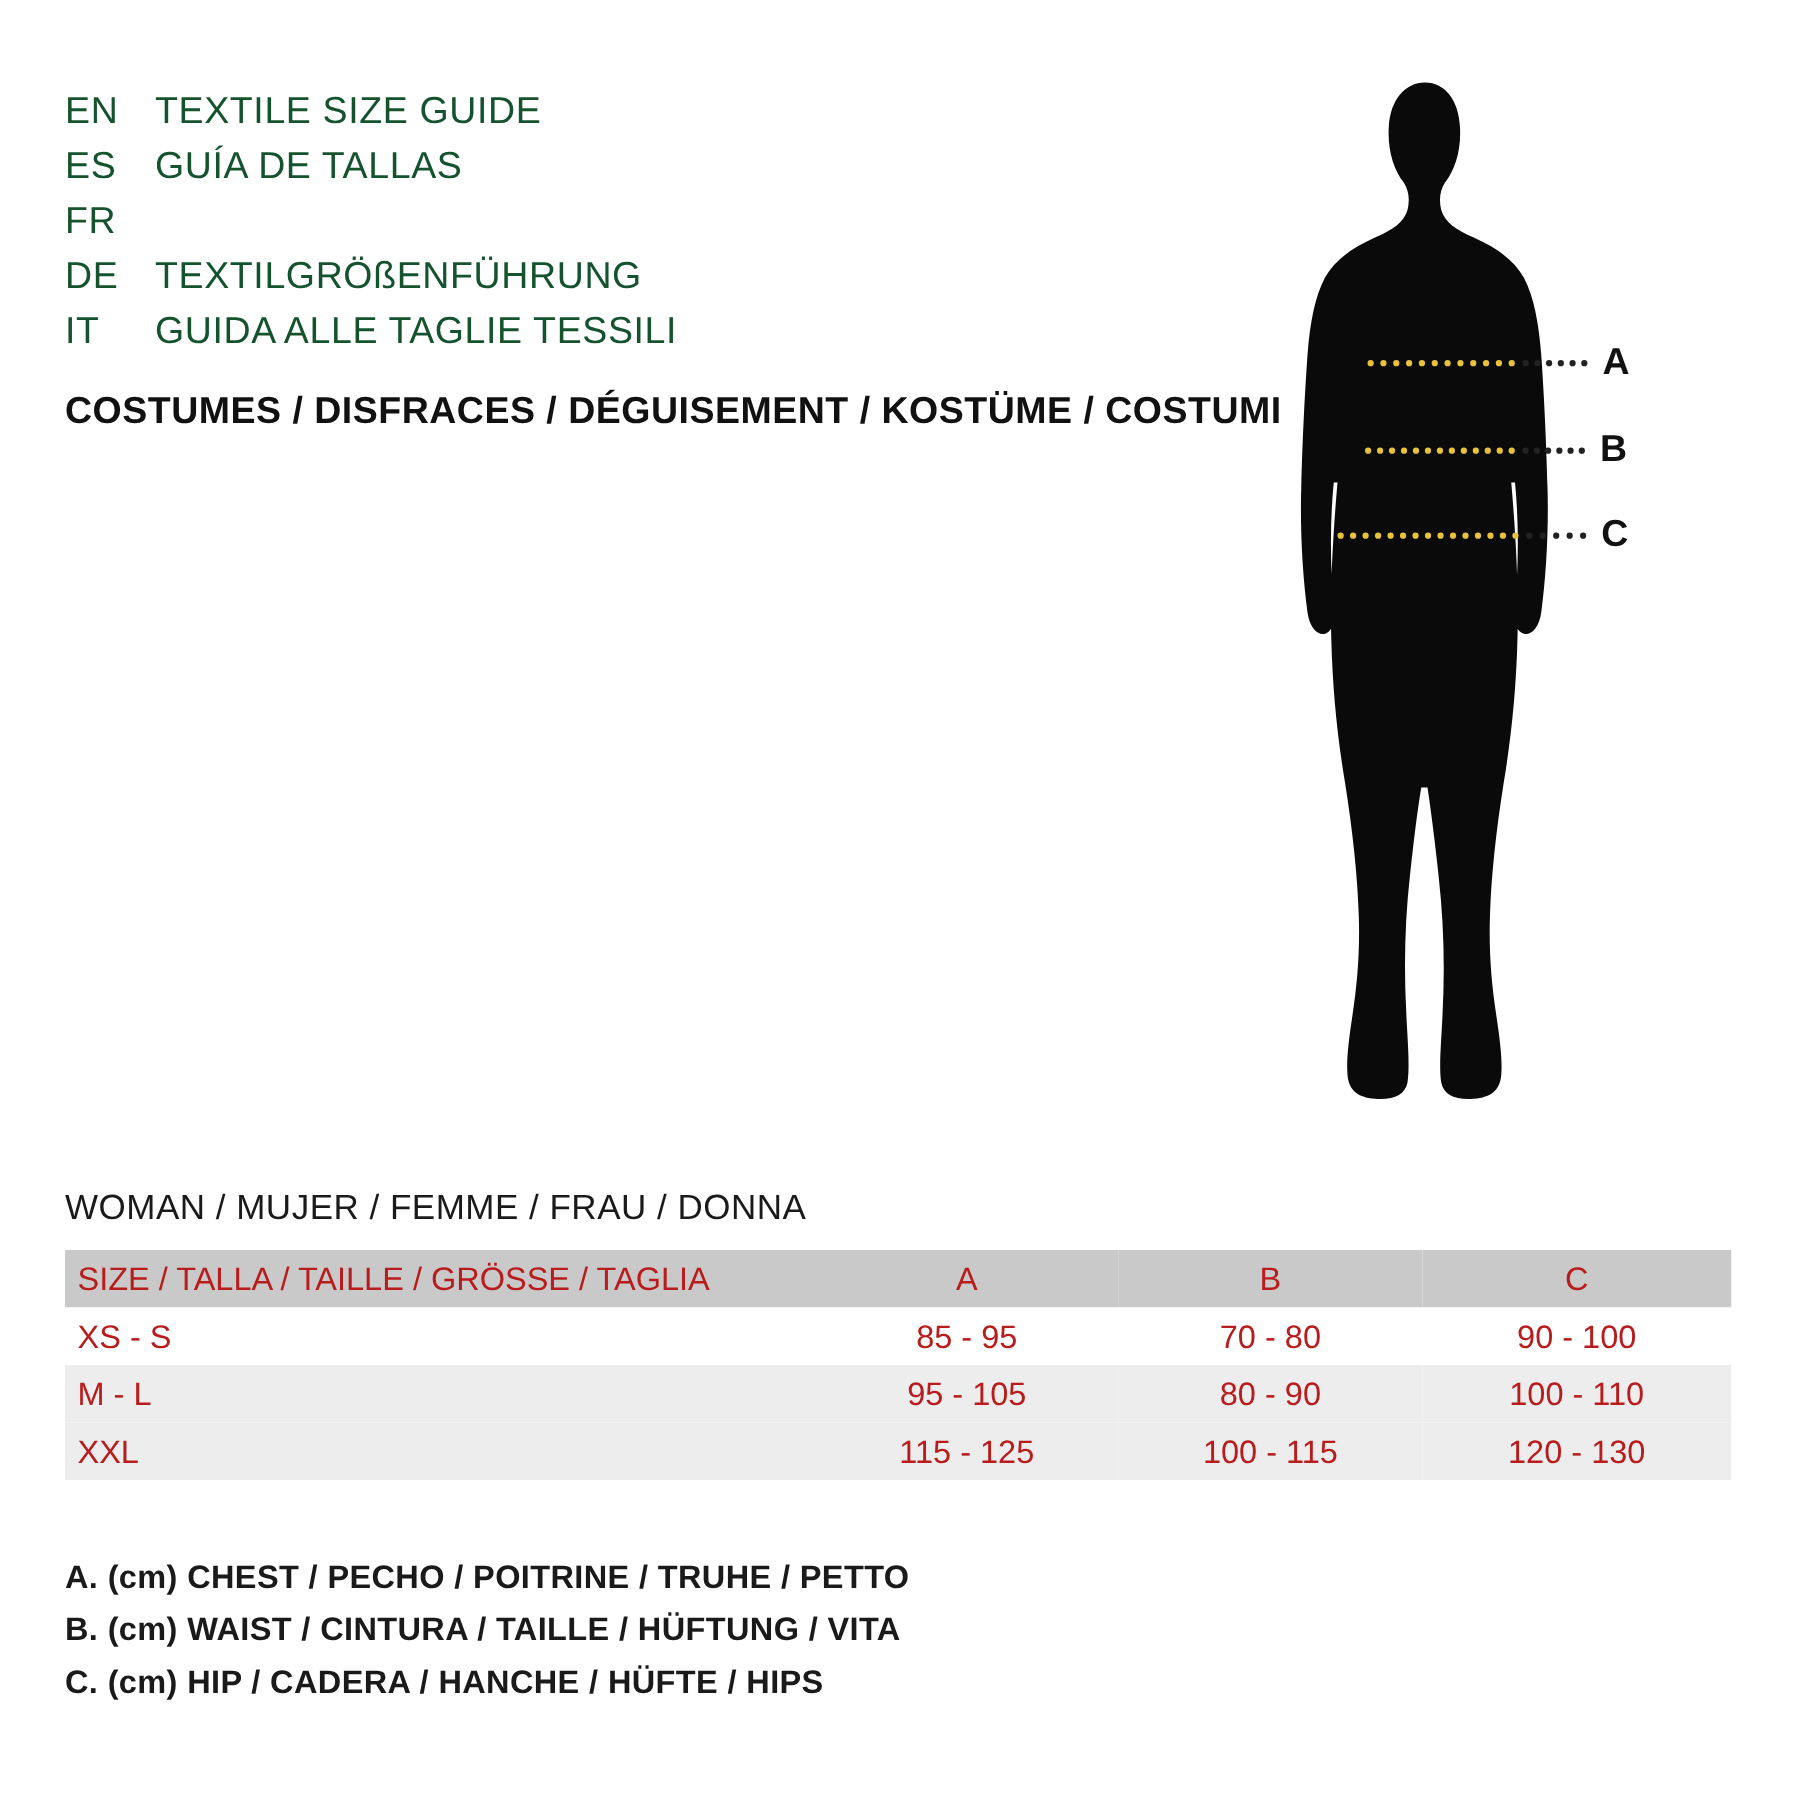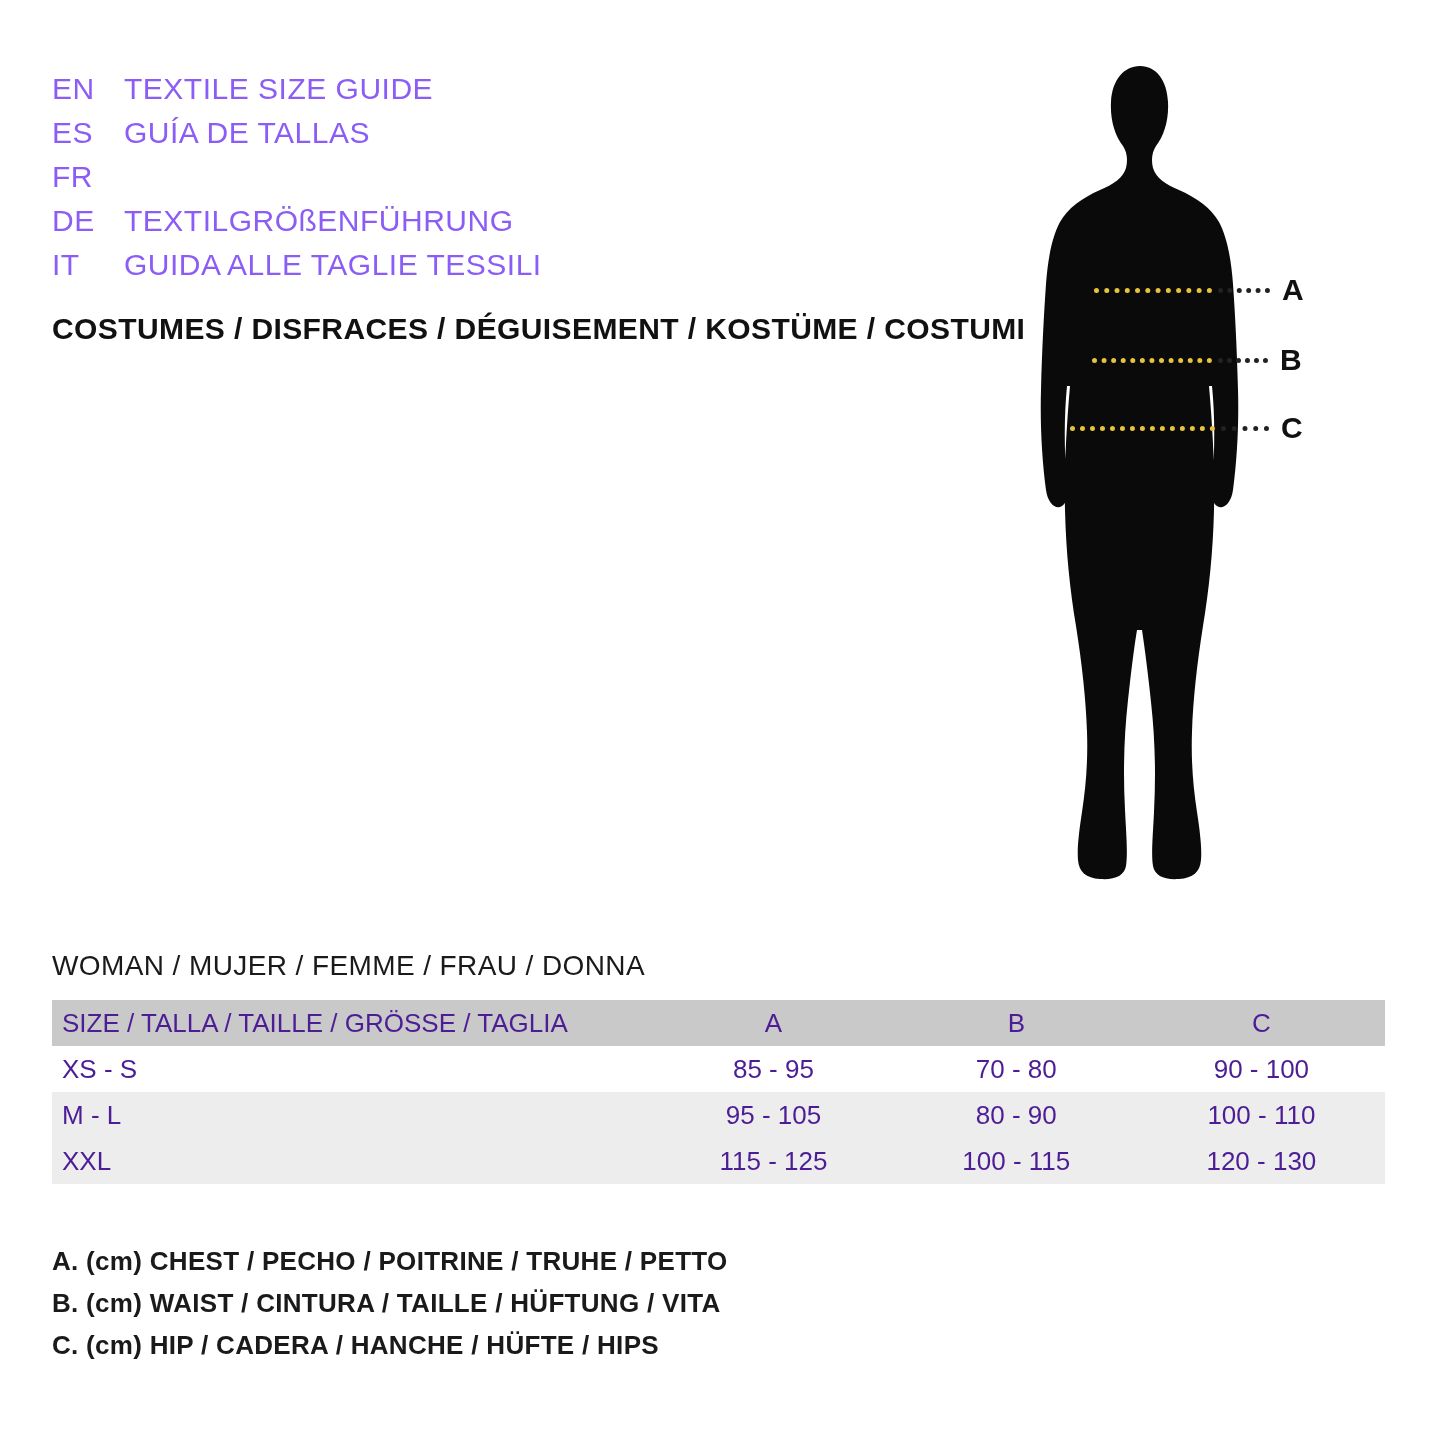--- a/index.html
+++ b/index.html
@@ -22,21 +22,21 @@
     left: 52px;
     top: 72px;
     width: 1000px;
   }
   .lang-row {
     display: flex;
     align-items: baseline;
     height: 44px;
     font-size: 30px;
     letter-spacing: 0.5px;
-    color: #8b5cf6;
+    color: #14532d;
   }
   .lang-code {
     width: 72px;
     flex: 0 0 72px;
   }
   .lang-text {
     flex: 1;
   }
   .costumes-line {
     position: absolute;
@@ -95,21 +95,21 @@
     letter-spacing: 0.4px;
     color: #1a1a1a;
   }
   table.size-table {
     position: absolute;
     left: 52px;
     top: 1000px;
     width: 1333px;
     border-collapse: collapse;
     font-size: 26px;
-    color: #4c1d95;
+    color: #b91c1c;
   }
   table.size-table th,
   table.size-table td {
     padding: 6px 0;
     font-weight: normal;
     text-align: center;
     height: 34px;
   }
   table.size-table th.first,
   table.size-table td.first {

